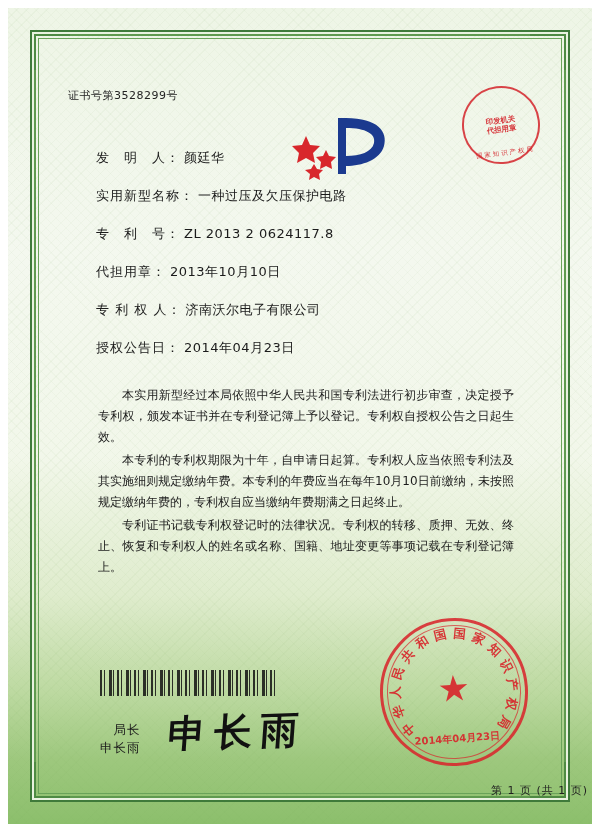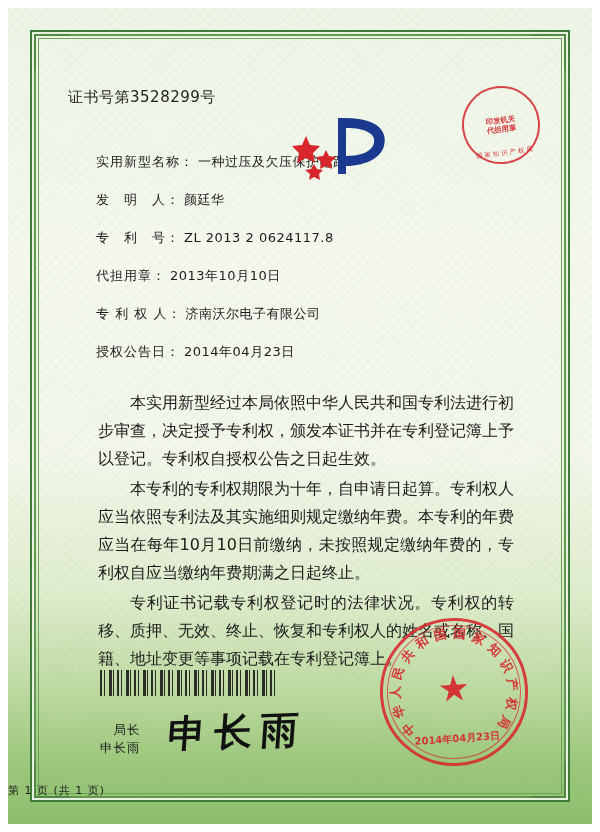--- a/index.html
+++ b/index.html
@@ -85,21 +85,21 @@
   .content {
     position: absolute;
     left: 60px;
     top: 80px;
     right: 60px;
     font-family: "DejaVu Sans", "Liberation Sans", sans-serif;
     color: #1d1d1d;
   }
 
   .cert-no {
-    font-size: 15px;
+    font-size: 11px;
     letter-spacing: 0.5px;
     color: #222;
     margin-bottom: 10px;
   }
 
   
   .logo {
     position: absolute;
     left: 218px;
     top: 22px;
@@ -135,21 +135,21 @@
   }
   .field-value {
     margin-left: 4px;
     letter-spacing: 0.5px;
   }
 
   .body-text {
     margin-top: 28px;
     padding-left: 30px;
     padding-right: 18px;
-    font-size: 16px;
+    font-size: 12px;
     line-height: 1.75;
     color: #1b1b1b;
     text-align: justify;
   }
   .body-text p {
     margin: 0 0 2px 0;
     text-indent: 2em;
   }
 
   
@@ -287,21 +287,21 @@
     font-weight: bold;
     transform-origin: 0 0;
     opacity: 0.92;
   }
 
   .footer {
     position: absolute;
     left: 0;
     right: 4px;
     bottom: 26px;
-    text-align: left;
+    text-align: right;
     font-size: 11px;
     color: #1f1f1f;
     letter-spacing: 1px;
   }
 </style>
 </head>
 <body>
 
 <div class="page">
   <div class="paper">
@@ -329,26 +329,26 @@
           <path d="M60 8 C92 8 102 22 98 36 C94 50 76 56 60 56 L60 46 C74 46 86 42 88 33 C90 24 80 18 60 18 Z" fill="#1b3a8f"></path>
           <path d="M20 26 l4 9 10 1 -7 7 2 10 -9 -5 -9 5 2 -10 -7 -7 10 -1 z" fill="#d8272c"></path>
           <path d="M40 40 l3 6 7 1 -5 5 1 7 -6 -3 -6 3 1 -7 -5 -5 7 -1 z" fill="#d8272c"></path>
           <path d="M28 54 l3 5 6 1 -4 4 1 6 -6 -3 -5 3 1 -6 -5 -4 6 -1 z" fill="#d8272c"></path>
         </svg>
       </div>
 
 
       <div class="fields">
         <div class="field-row">
+          <span class="field-label">发　明　人：</span>
+          <span class="field-value">颜廷华</span>
+        </div>
+        <div class="field-row">
           <span class="field-label">实用新型名称：</span>
           <span class="field-value">一种过压及欠压保护电路</span>
-        </div>
-        <div class="field-row">
-          <span class="field-label">发　明　人：</span>
-          <span class="field-value">颜廷华</span>
         </div>
         <div class="field-row">
           <span class="field-label">专　利　号：</span>
           <span class="field-value">ZL 2013 2 0624117.8</span>
         </div>
         <div class="field-row">
           <span class="field-label">代担用章：</span>
           <span class="field-value">2013年10月10日</span>
         </div>
         <div class="field-row">

